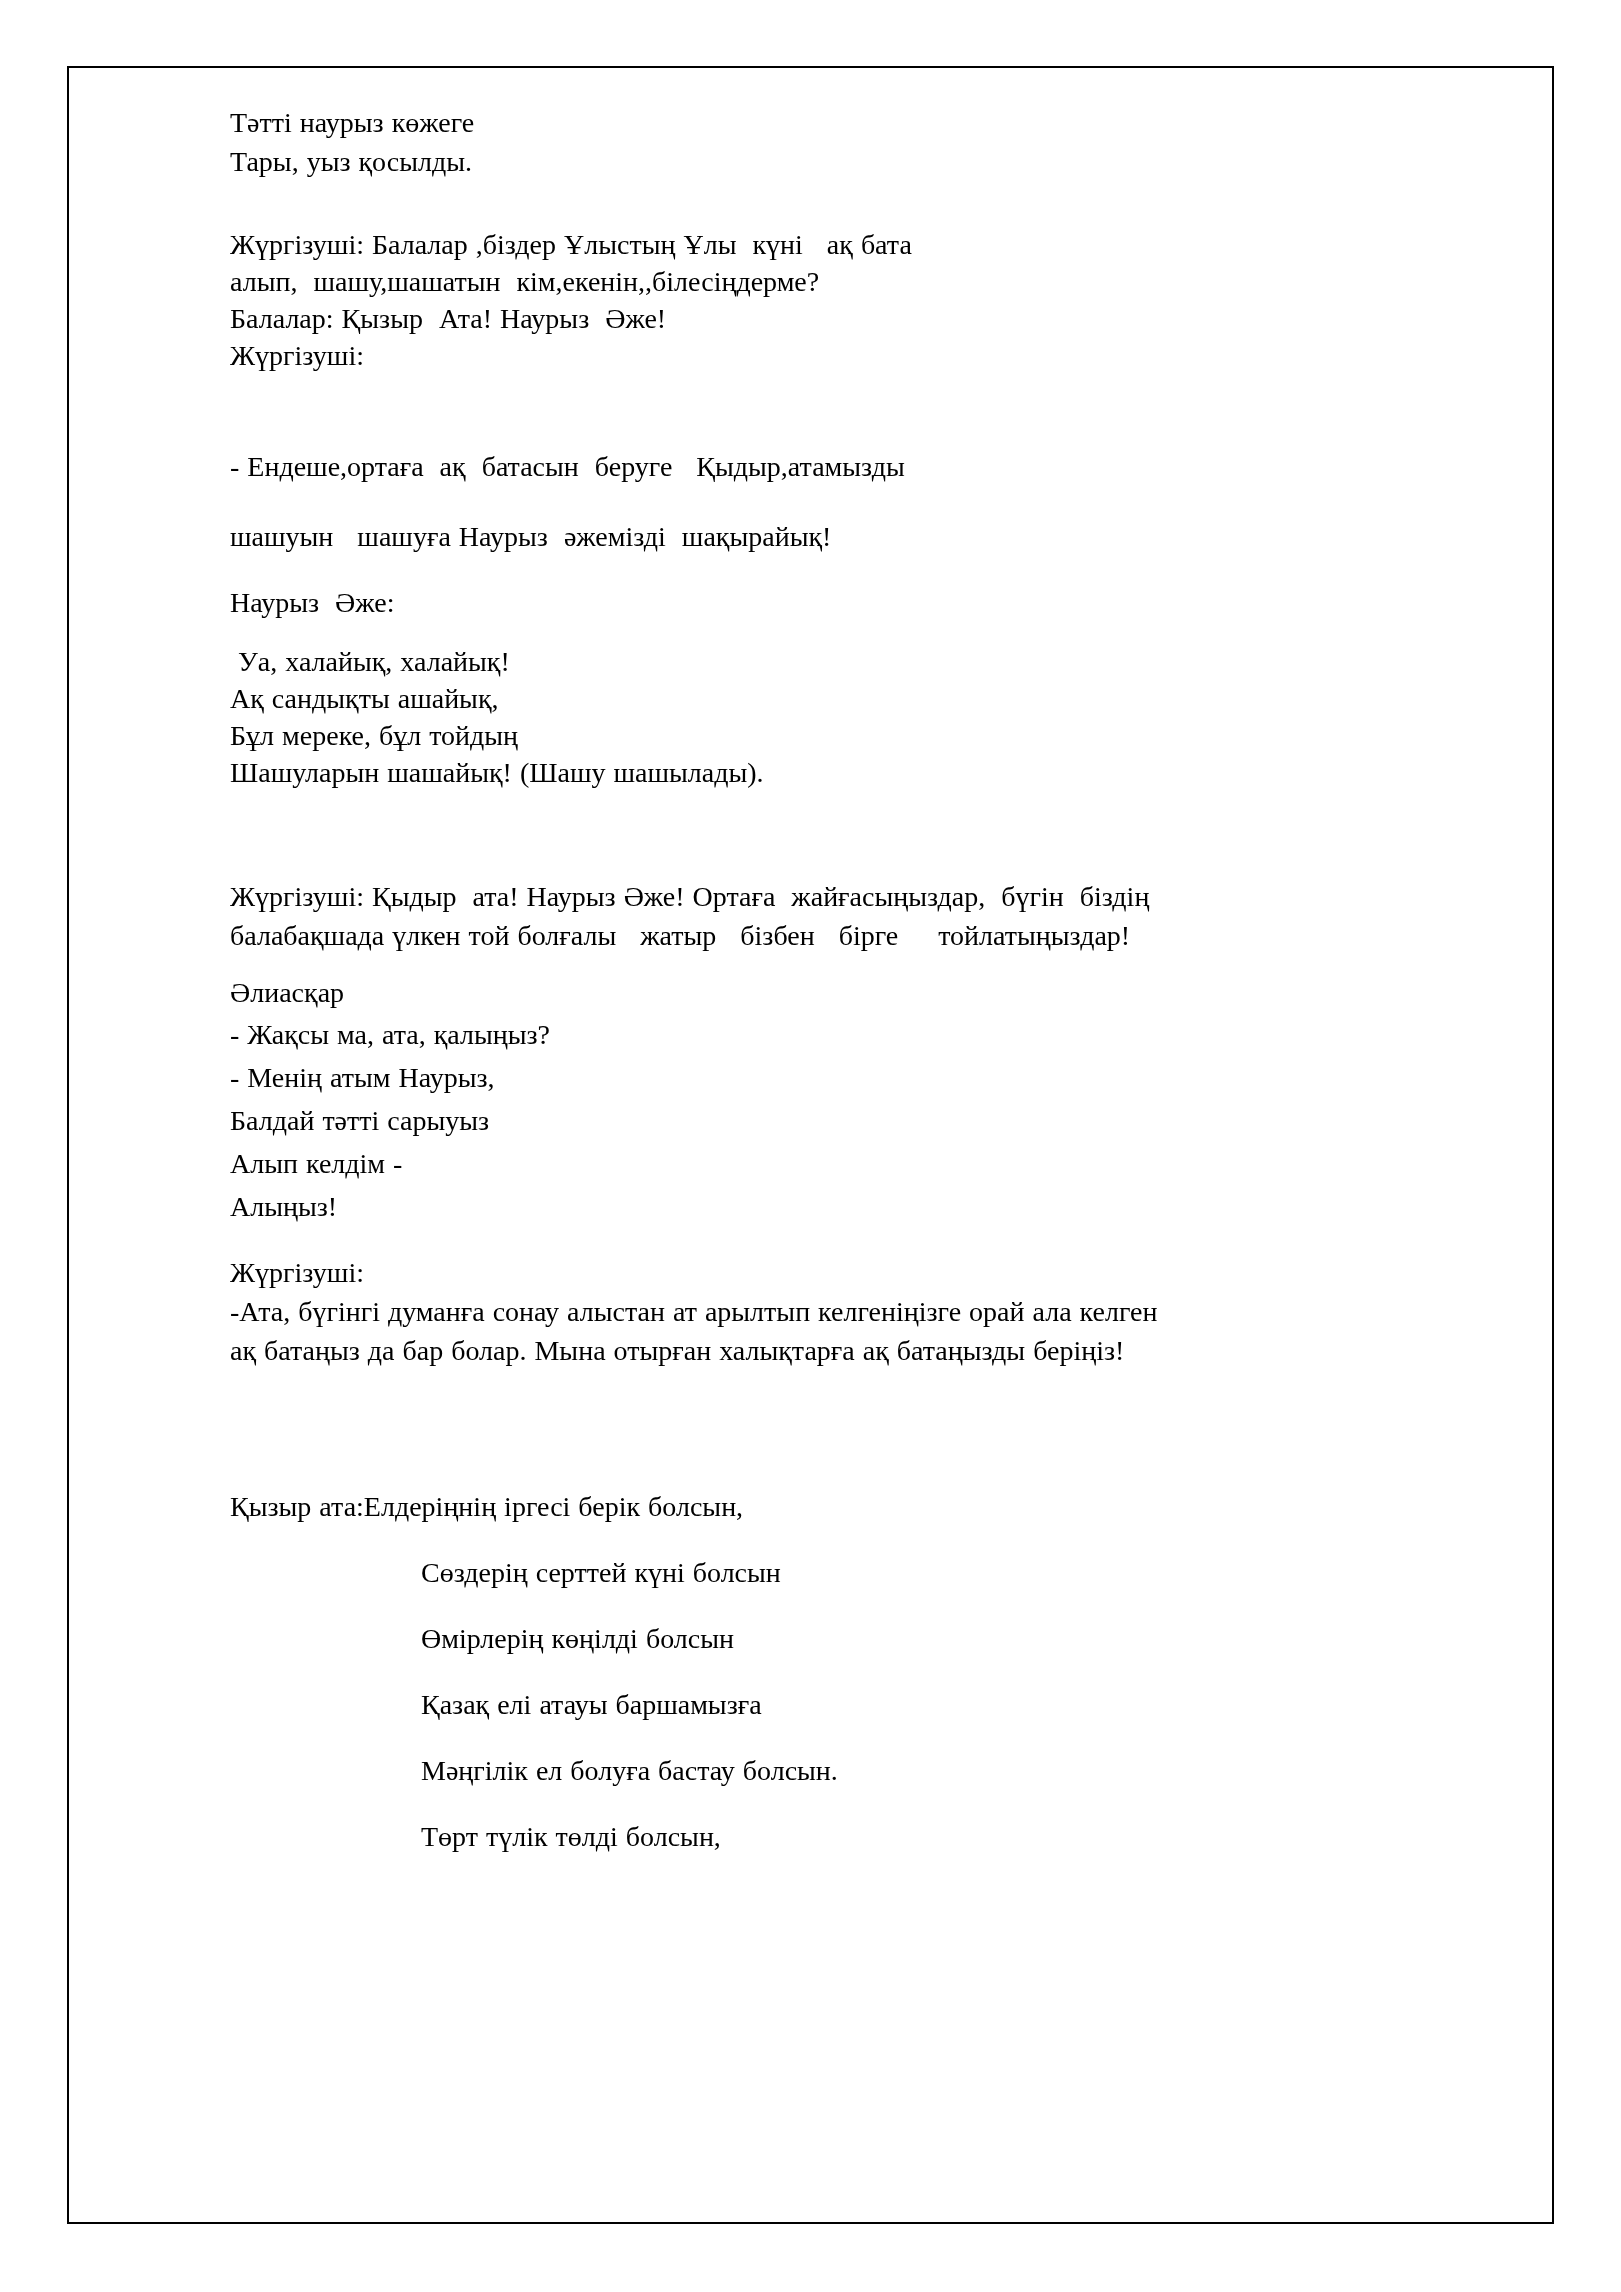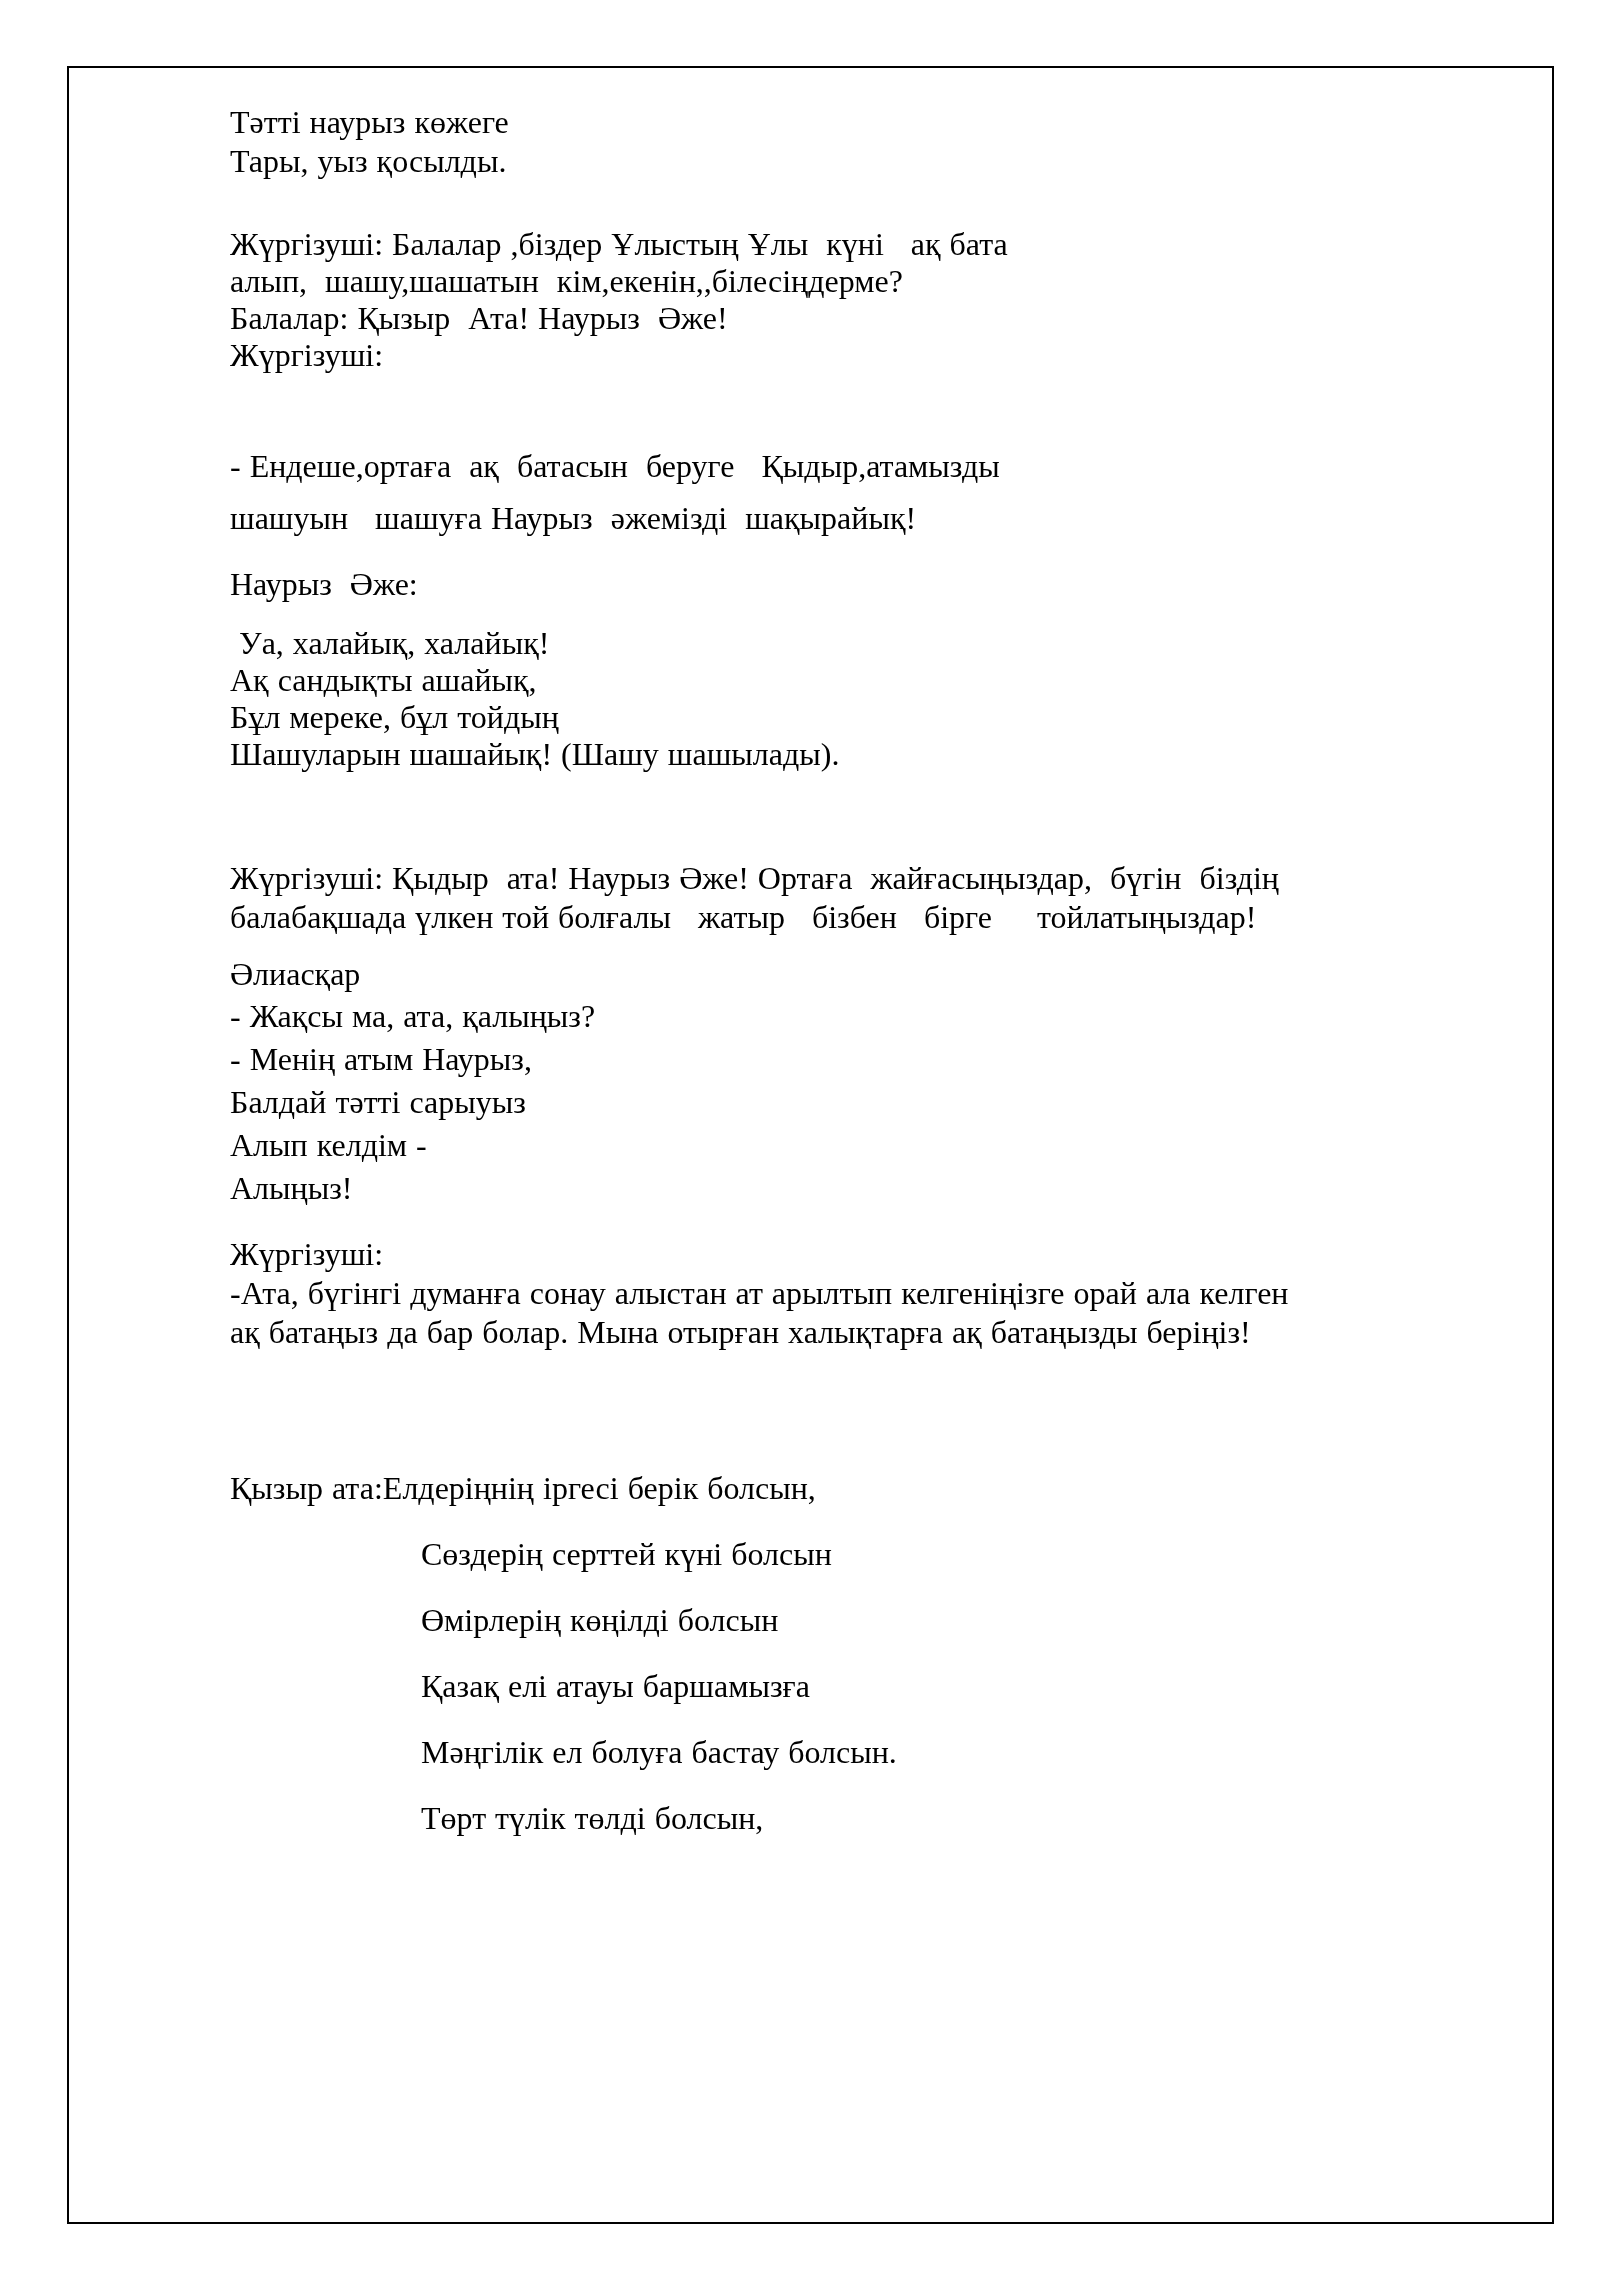--- a/index.html
+++ b/index.html
@@ -26,42 +26,42 @@
   }
   .content {
     position: absolute;
     left: 230px;
     top: 0;
     width: 1274px;
   }
   .para {
     margin: 0;
     padding: 0;
-    font-size: 32px;
+    font-size: 28px;
     line-height: 37px;
     white-space: pre-wrap;
     word-spacing: 1px;
   }
   .para .b {
     font-weight: normal;
   }
 </style>
 </head>
 <body>
 
 <div class="page-border"></div>
 <div class="content" id="doc-content">
     <p class="para" style="margin-top: 103px; line-height: 39px;"><span>Тәтті наурыз көжеге
 Тары, уыз қосылды.</span></p>
     <p class="para" style="margin-top: 45px; line-height: 37px;"><span class="b">Жүргізуші:</span><span> Балалар ,біздер Ұлыстың Ұлы  күні   ақ бата
 алып,  шашу,шашатын  кім,екенін,,білесіңдерме?
 </span><span class="b">Балалар:</span><span> Қызыр  Ата! Наурыз  Әже!
 </span><span class="b">Жүргізуші:</span></p>
     <p class="para" style="margin-top: 74px; line-height: 37px;"><span>- Ендеше,ортаға  ақ  батасын  беруге   Қыдыр,атамызды</span></p>
-    <p class="para" style="margin-top: 15px; line-height: 37px;"><span>шашуын   шашуға </span><span class="b">Наурыз  әжемізді</span><span>  шақырайық!</span></p>
+    <p class="para" style="margin-top: 33px; line-height: 37px;"><span>шашуын   шашуға </span><span class="b">Наурыз  әжемізді</span><span>  шақырайық!</span></p>
     <p class="para" style="margin-top: 29px; line-height: 37px;"><span class="b">Наурыз  Әже:</span></p>
     <p class="para" style="margin-top: 21.6px; line-height: 37px;"><span> Уа, халайық, халайық!
 Ақ сандықты ашайық,
 Бұл мереке, бұл тойдың
 Шашуларын шашайық! (Шашу шашылады).</span></p>
     <p class="para" style="margin-top: 86px; line-height: 39px;"><span class="b">Жүргізуші:</span><span> Қыдыр  ата! Наурыз Әже! Ортаға  жайғасыңыздар,  бүгін  біздің
 балабақшада үлкен той болғалы   жатыр   бізбен   бірге     тойлатыңыздар!</span></p>
     <p class="para" style="margin-top: 19.6px; line-height: 37px;"><span class="b">Әлиасқар</span></p>
     <p class="para" style="margin-top: 2px; line-height: 43px;"><span>- Жақсы ма, ата, қалыңыз?
 - Менің атым </span><span class="b">Наурыз</span><span>,

